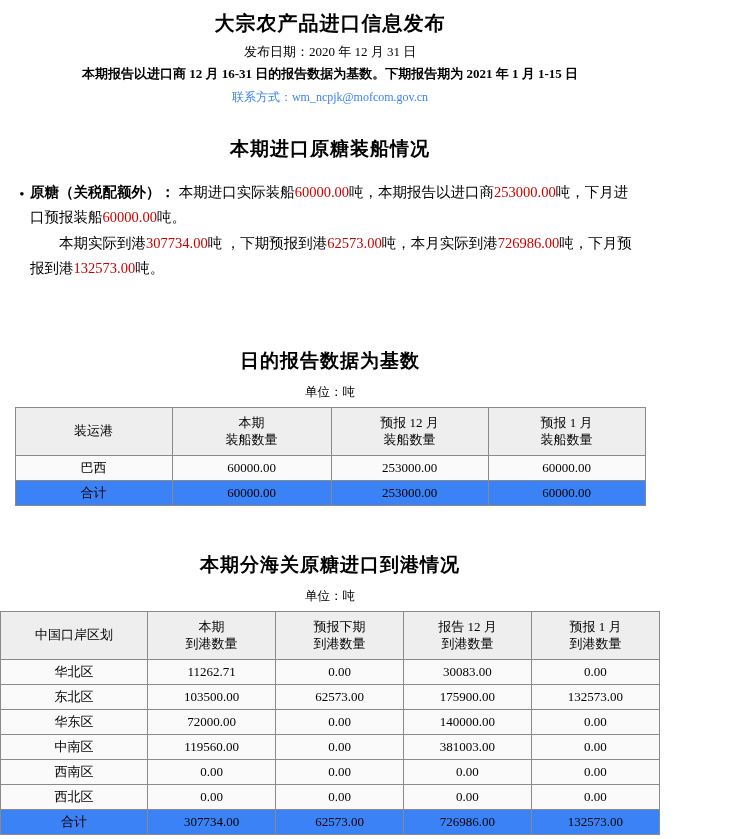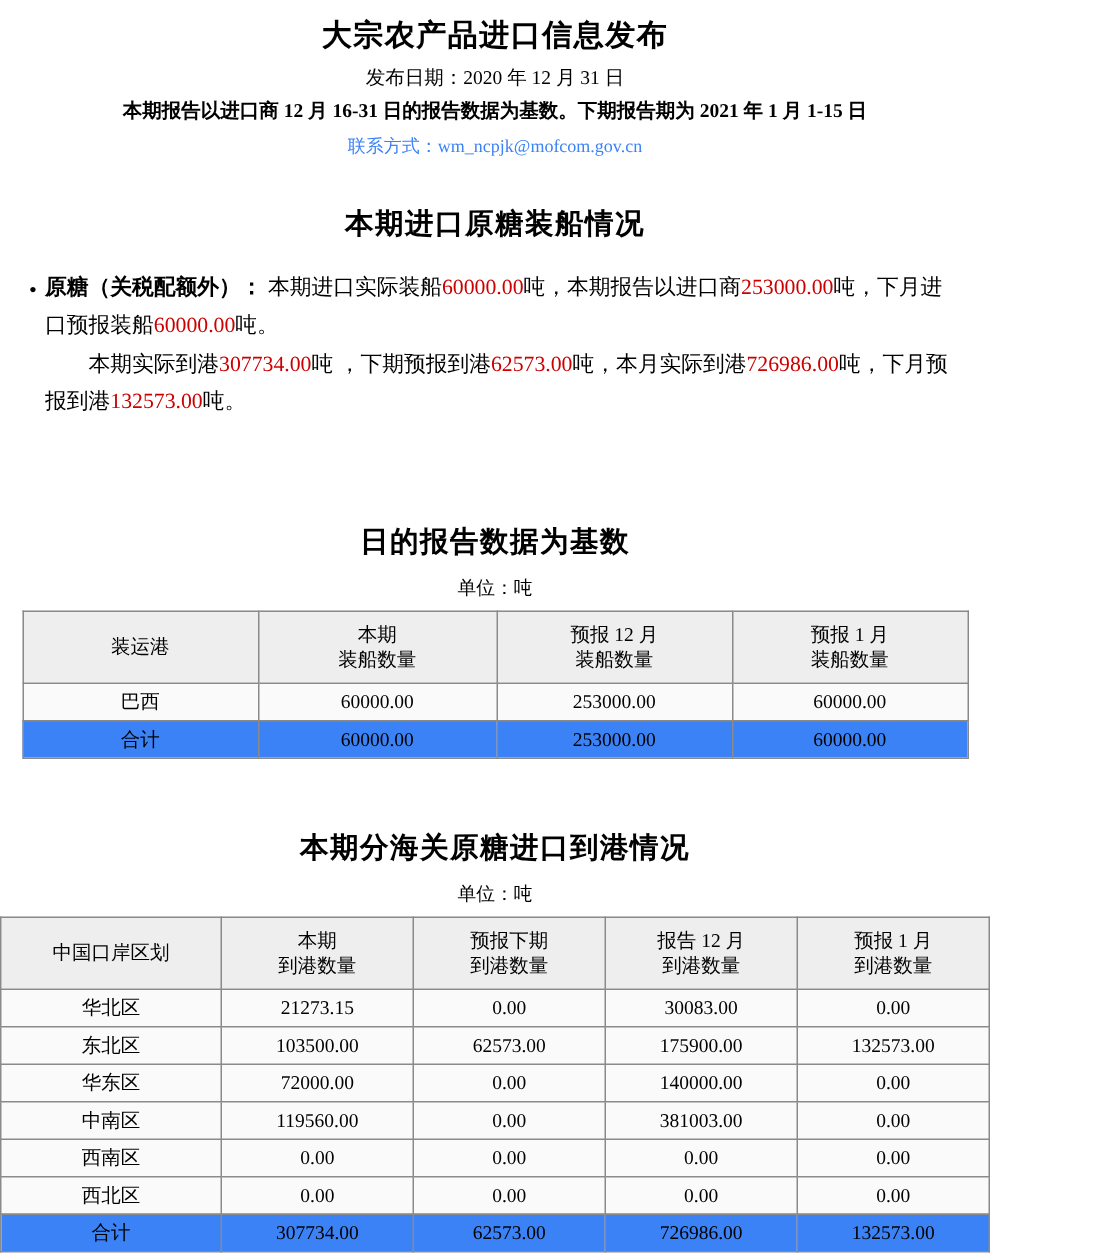--- a/index.html
+++ b/index.html
@@ -220,21 +220,21 @@
         </th>
         <th>
           <span>预报 1 月</span><br>
           <span>到港数量</span>
         </th>
       </tr>
     </thead>
     <tbody>
       <tr>
         <td>华北区</td>
-        <td>21273.15</td>
+        <td>11262.71</td>
         <td>0.00</td>
         <td>30083.00</td>
         <td>0.00</td>
       </tr>
       <tr>
         <td>东北区</td>
         <td>103500.00</td>
         <td>62573.00</td>
         <td>175900.00</td>
         <td>132573.00</td>

